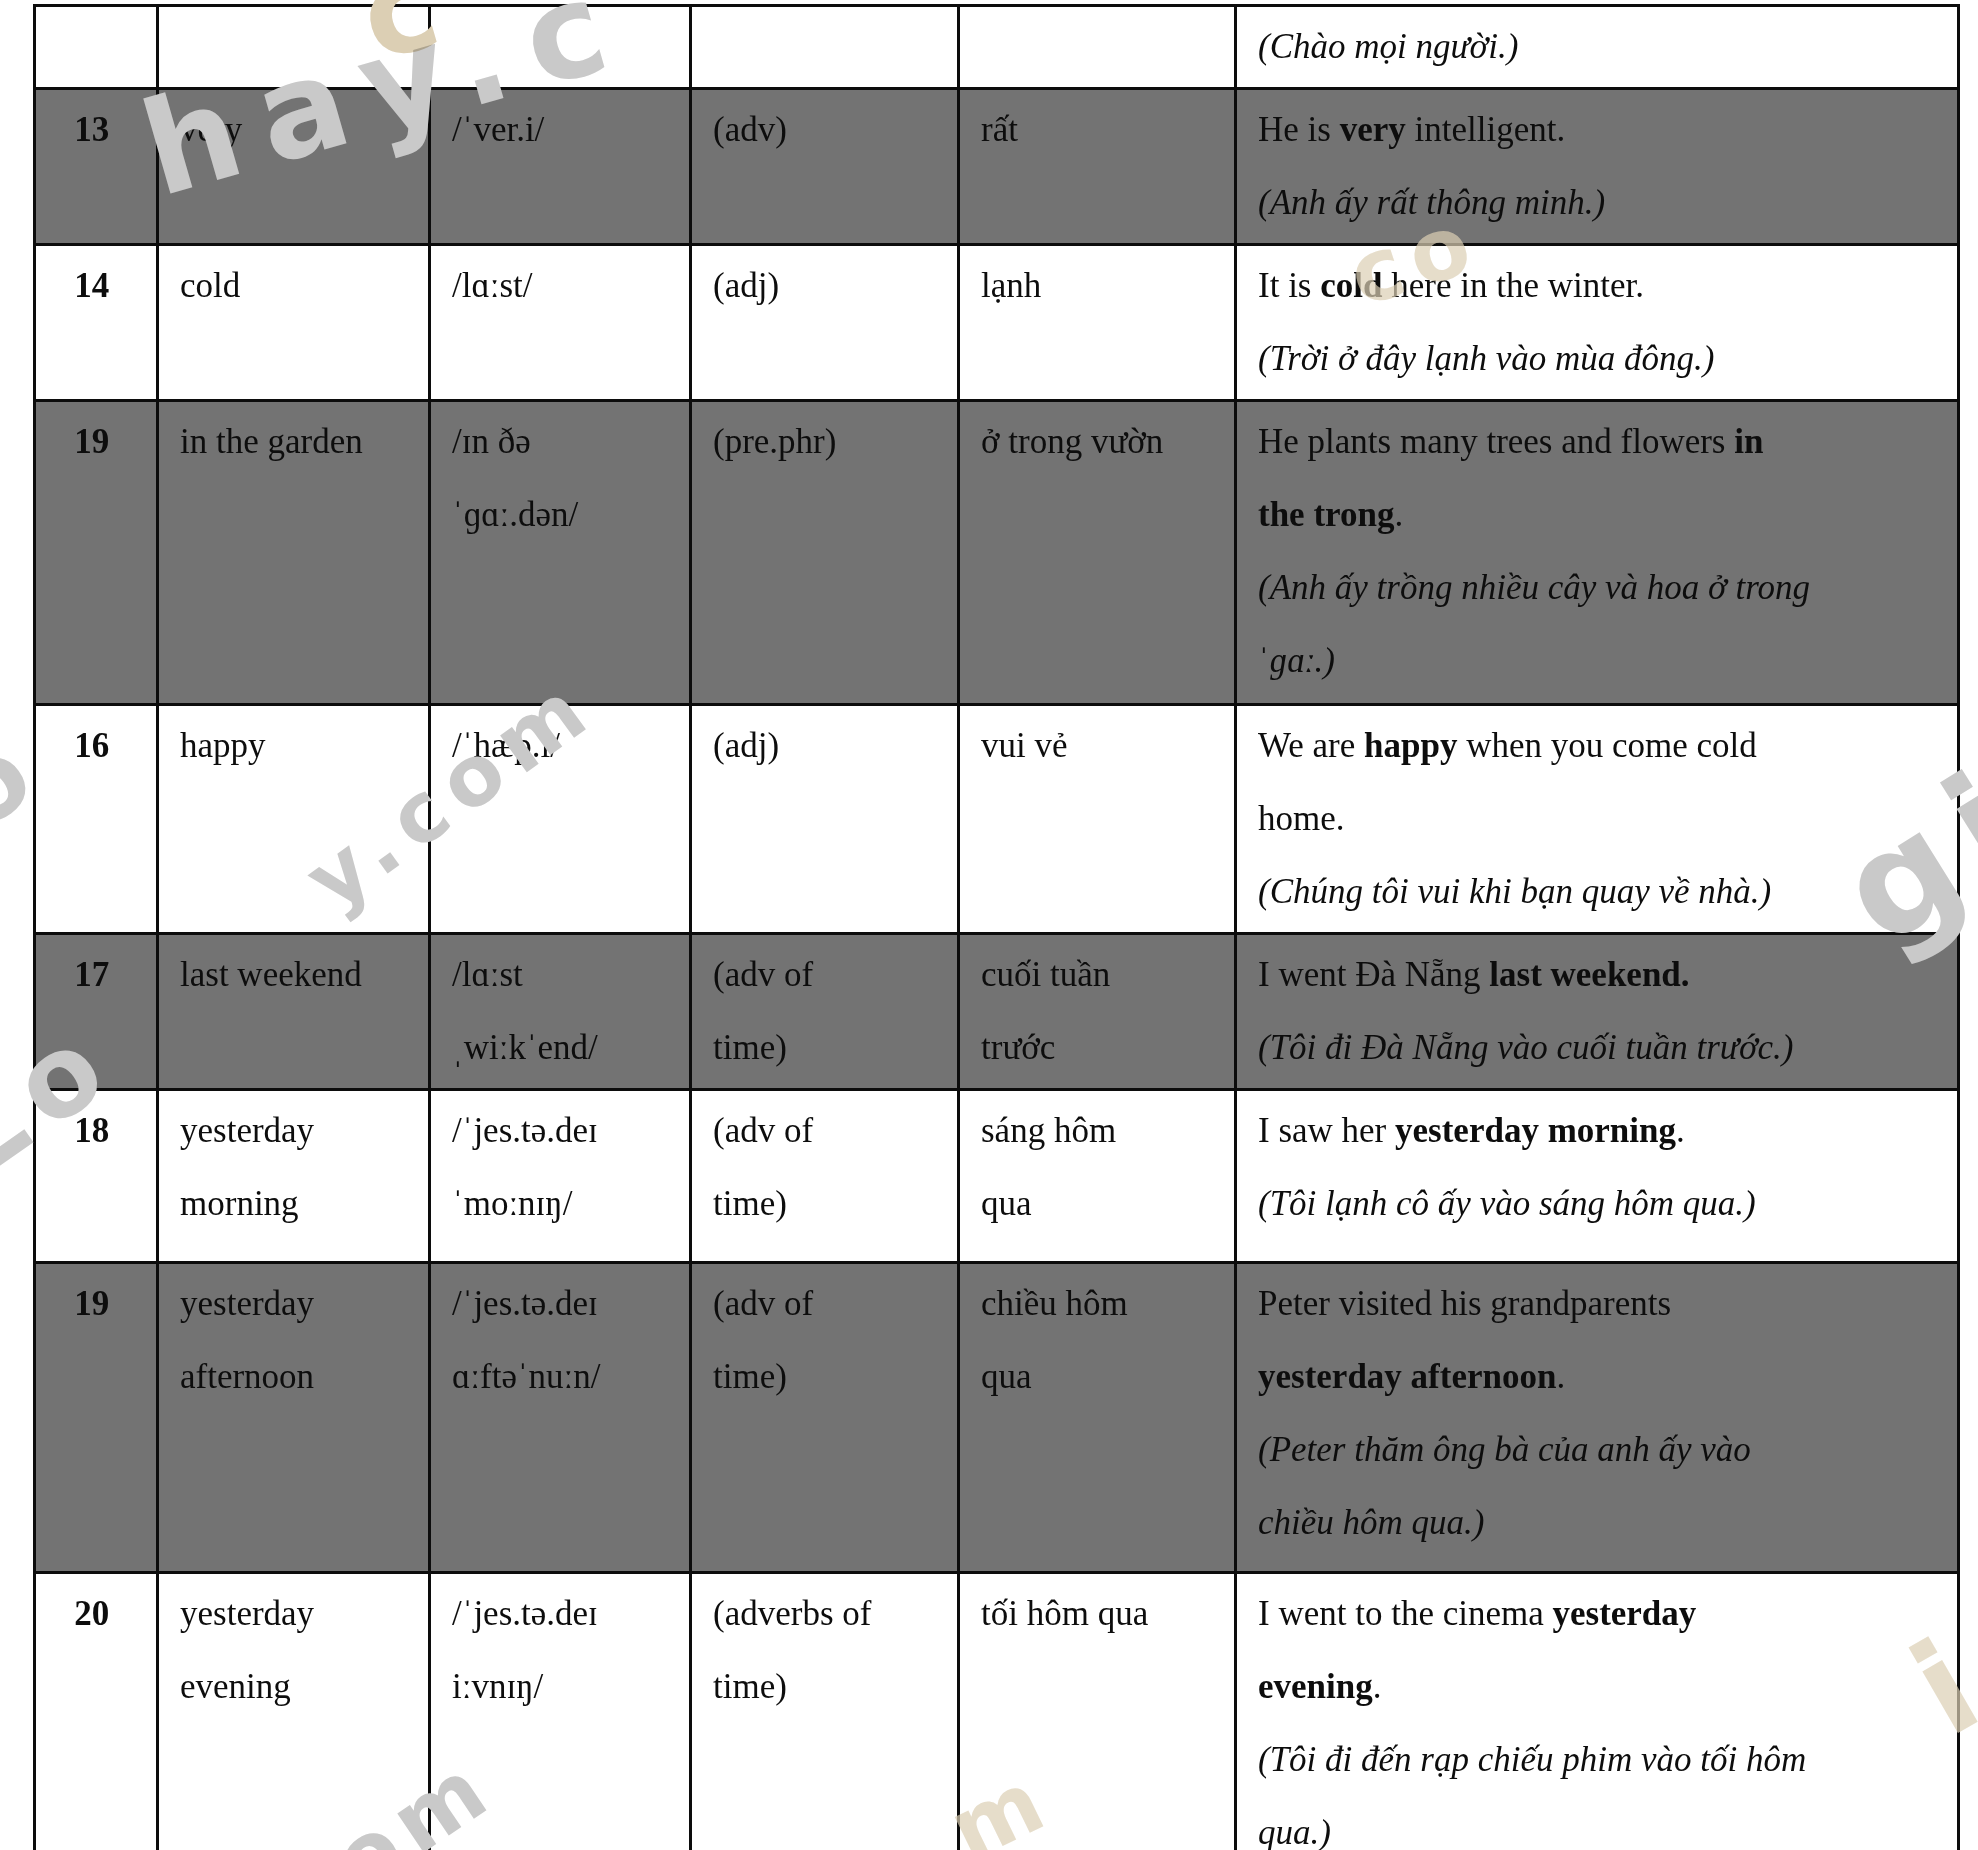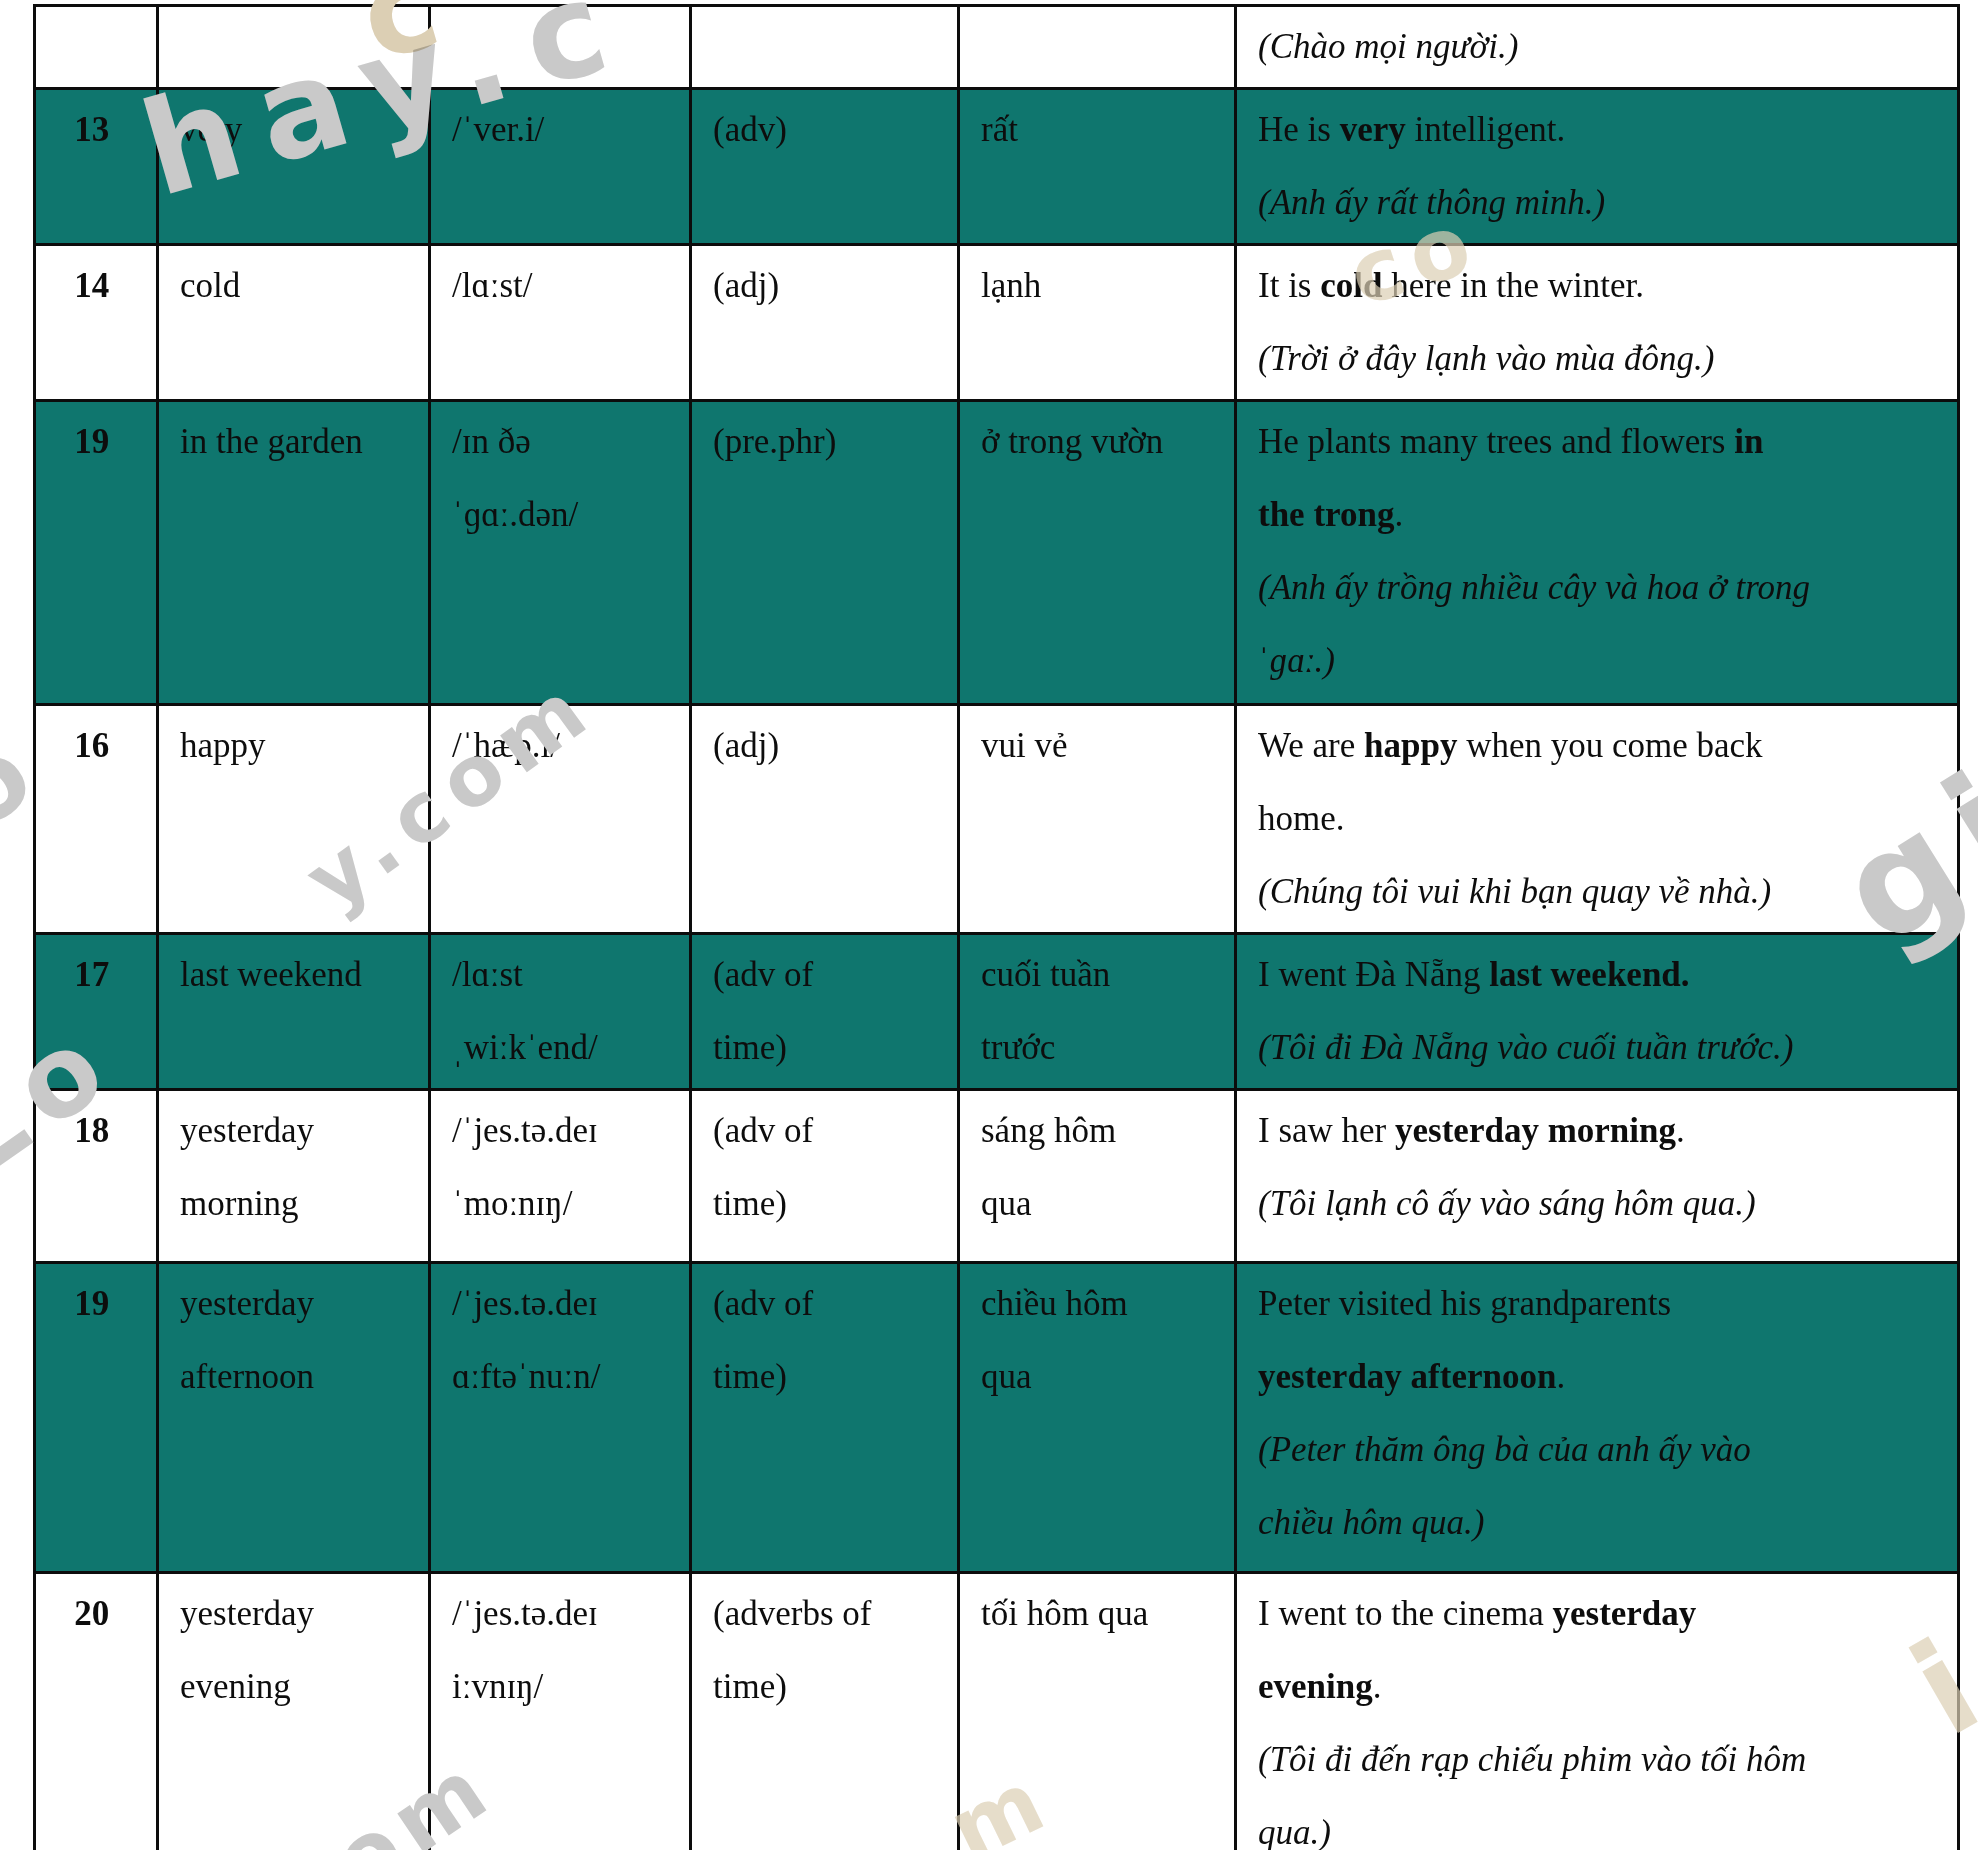--- a/index.html
+++ b/index.html
@@ -27,21 +27,21 @@
     padding:3.5px 8.6px 3.5px 21px;
     font-size:35px;
     line-height:73px;
   }
   table.vocab col.c-num{width:123px;}
   table.vocab col.c-word{width:272px;}
   table.vocab col.c-ipa{width:261px;}
   table.vocab col.c-pos{width:268px;}
   table.vocab col.c-mean{width:277px;}
   table.vocab col.c-ex{width:723px;}
-  table.vocab tr.shaded td{background:#0f766e;font-family:Liberation Serif, serif;}
+  table.vocab tr.shaded td{background:#737373;font-family:Liberation Serif, serif;}
   table.vocab td.num{text-align:center;padding-left:0;font-weight:bold;}
   .ln{white-space:nowrap;}
   .b{font-weight:bold;}
   .i{font-style:italic;}
   
   table.vocab tr:nth-child(1){height:78px;margin-top:35px;}
   table.vocab tr:nth-child(2){height:149px;}
   table.vocab tr:nth-child(3){height:154px;}
   table.vocab tr:nth-child(4){height:304px;}
   table.vocab tr:nth-child(5){height:223px;}
@@ -163,21 +163,21 @@
           <td>
             <div class="ln">/ˈhæp.i/</div>
           </td>
           <td>
             <div class="ln">(adj)</div>
           </td>
           <td>
             <div class="ln">vui vẻ</div>
           </td>
           <td>
-            <div class="ln"><span>We are </span><span class="b">happy</span><span> when you come back</span></div>
+            <div class="ln"><span>We are </span><span class="b">happy</span><span> when you come cold</span></div>
             <div class="ln"><span>home.</span></div>
             <div class="ln"><span class="i">(Chúng tôi vui khi bạn quay về nhà.)</span></div>
           </td>
         </tr>
         <tr class="shaded">
           <td class="num"><span>17</span></td>
           <td>
             <div class="ln">last weekend</div>
           </td>
           <td>

